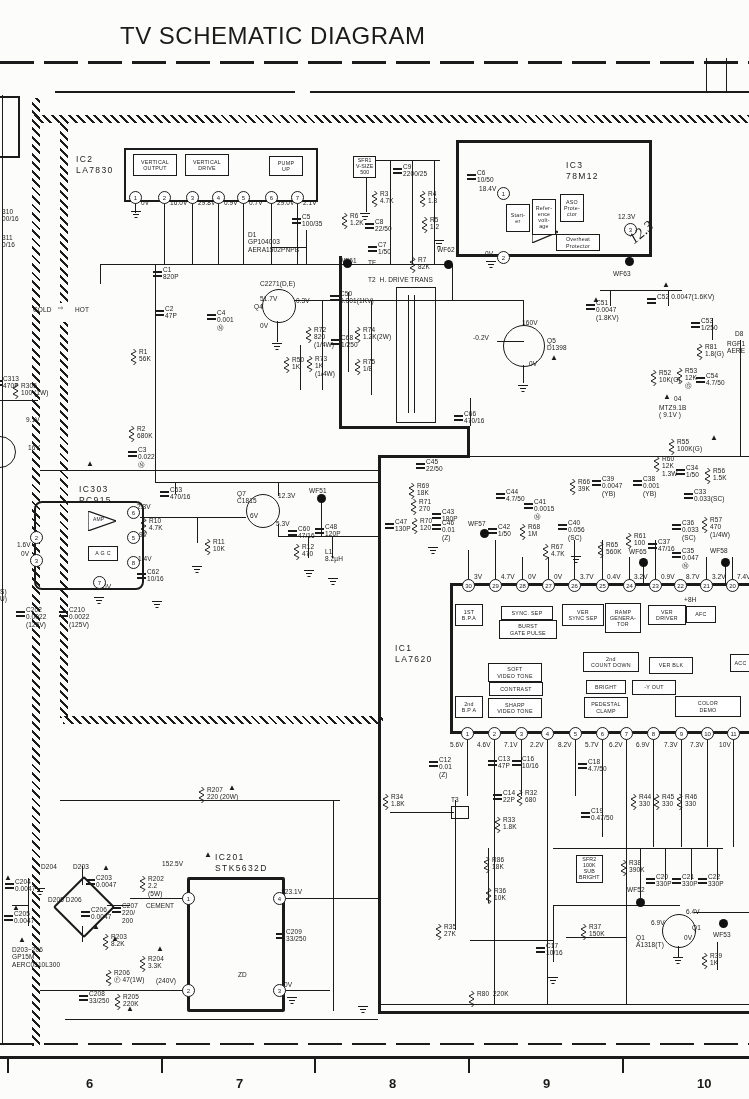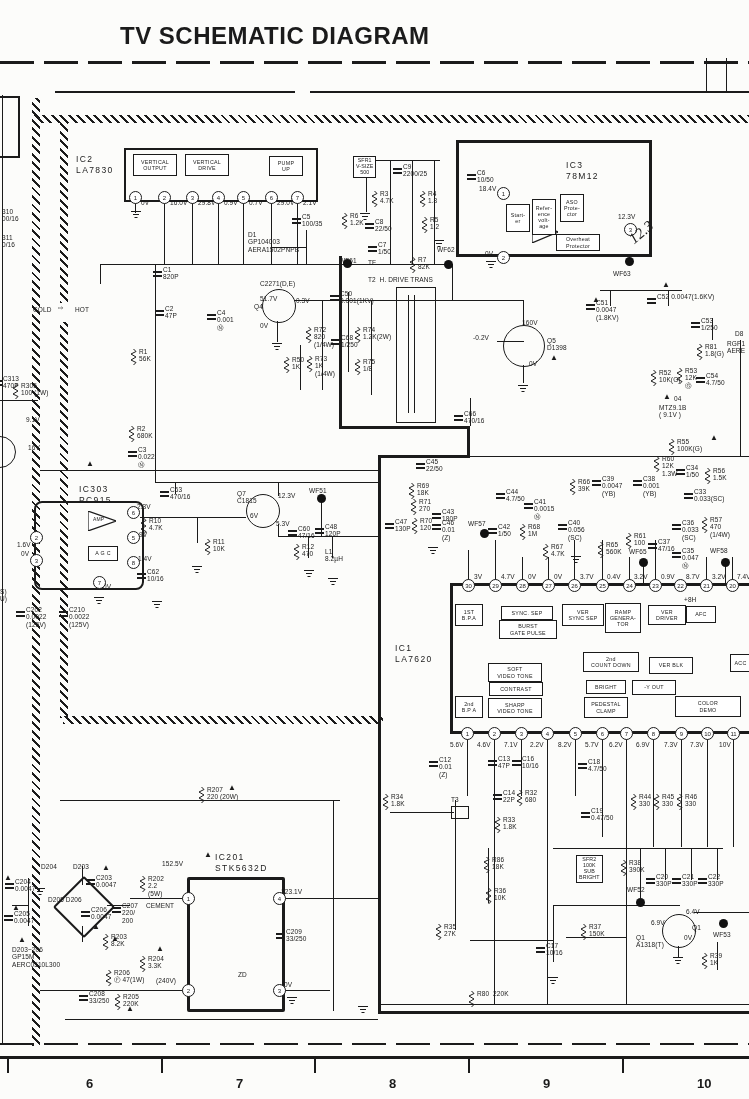--- a/index.html
+++ b/index.html
@@ -1,18 +1,18 @@
 <!DOCTYPE html>
 <html><head>
 <meta charset="utf-8">
 <style>
   html,body{margin:0;padding:0;background:#ffffff;}
   #page{position:relative;width:749px;height:1099px;background:#fcfcfa;overflow:hidden;
         font-family:"Liberation Sans",sans-serif;color:#1b1b1b;}
-  #title{position:absolute;left:120px;top:22px;font-size:24px;font-weight:bold;
+  #title{position:absolute;left:120px;top:22px;font-size:24px;font-weight:normal;
          letter-spacing:0.5px;white-space:pre;z-index:9;}
   .wire{position:absolute;background:#1b1b1b;z-index:1;}
   .hatch{position:absolute;background:repeating-linear-gradient(45deg,#1b1b1b 0 2px,transparent 2px 6px);z-index:0;}
   .dashline{position:absolute;height:3px;background:repeating-linear-gradient(90deg,#1b1b1b 0 34px,transparent 34px 44px);z-index:1;}
   .cbox{position:absolute;border:1px solid #1b1b1b;z-index:2;background:transparent;}
   .fblock{position:absolute;border:1px solid #1b1b1b;background:#fff;display:flex;align-items:center;
           justify-content:center;text-align:center;font-size:5.3px;line-height:1.18;
           letter-spacing:0.3px;white-space:pre;z-index:4;}
   .lbl{position:absolute;font-size:6.5px;line-height:1.12;letter-spacing:0.1px;white-space:pre;z-index:5;}
   .lbl.big{font-size:8.5px;letter-spacing:1.4px;line-height:1.3;}

